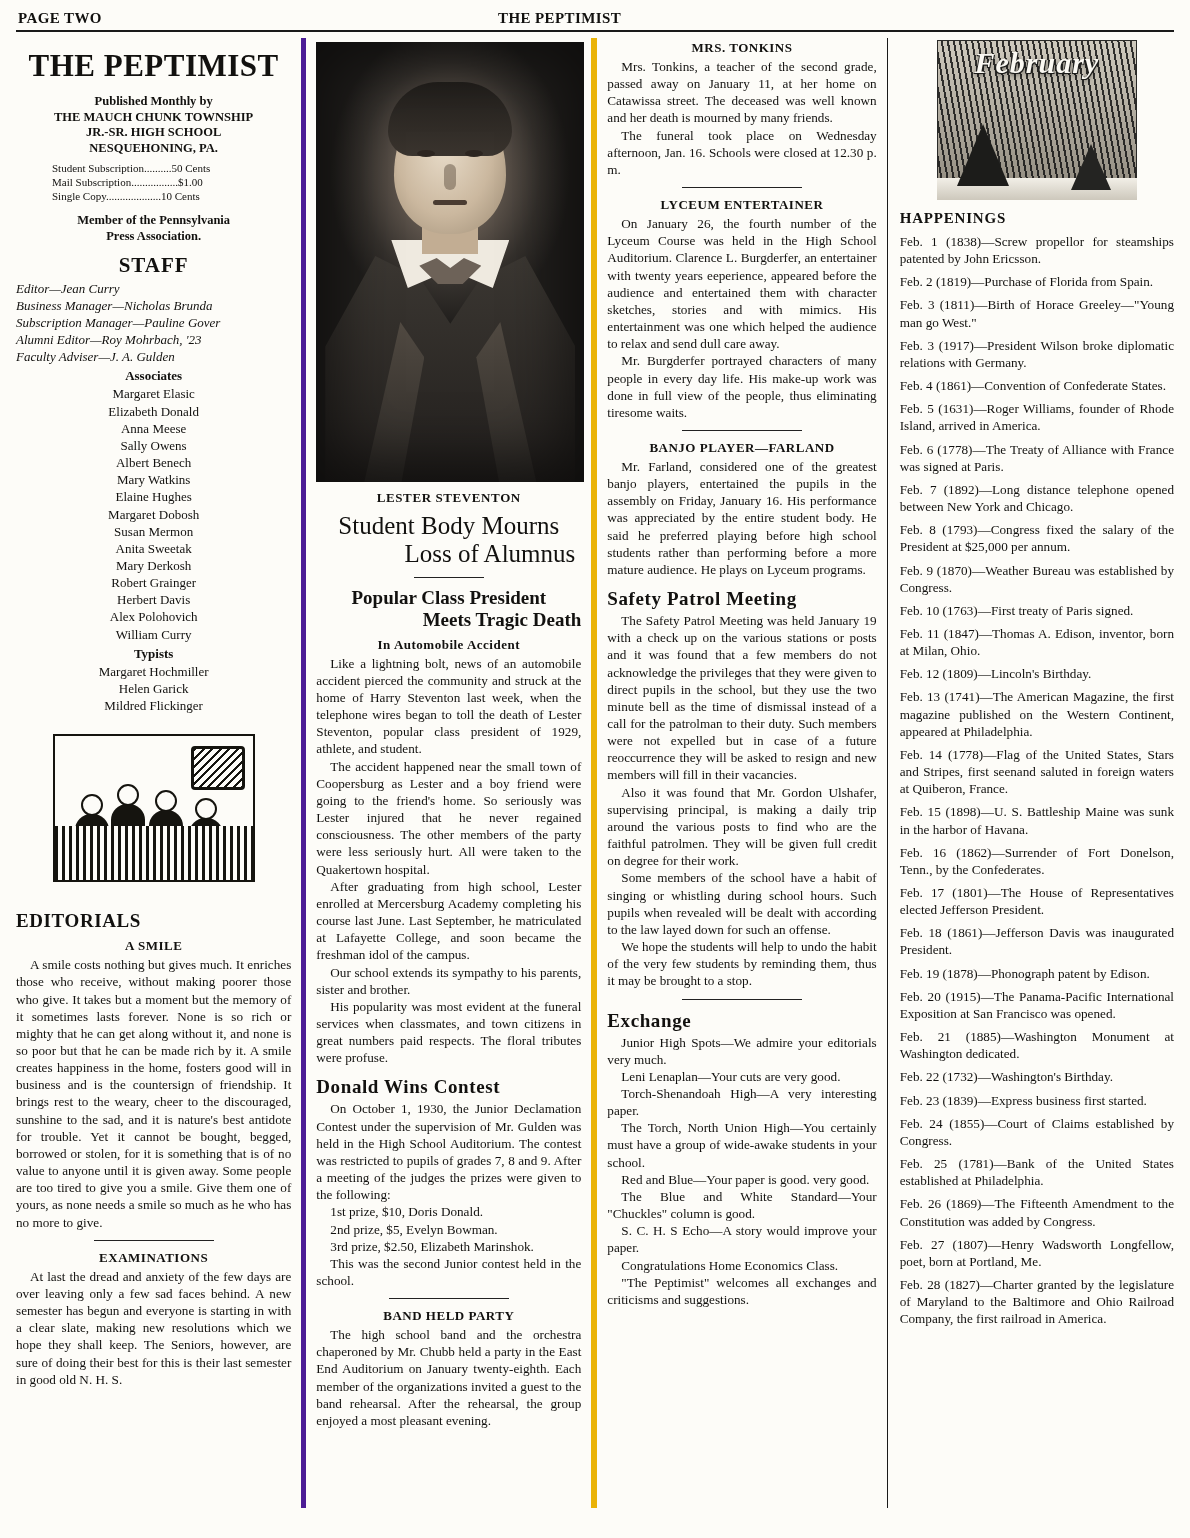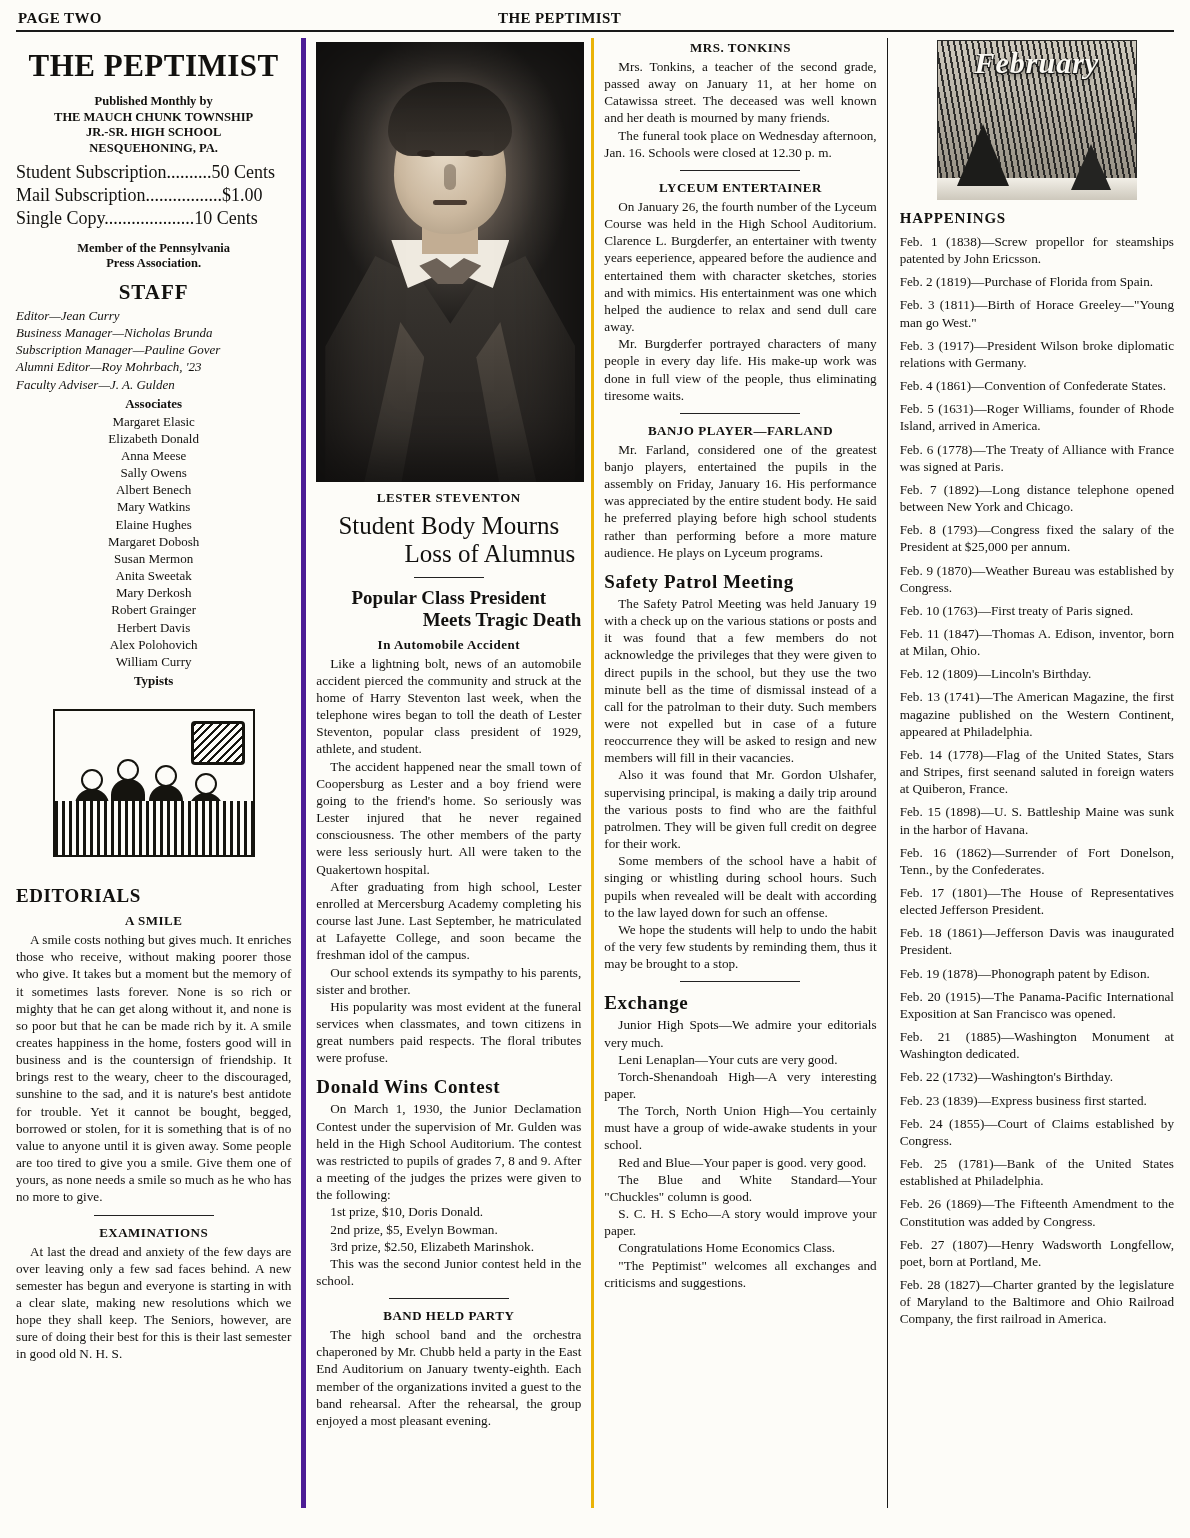--- a/index.html
+++ b/index.html
@@ -24,30 +24,30 @@
     padding:0 2px 3px 2px;
   }
   .topbar .left { width:300px; }
   .topbar .center { flex:1; text-align:left; padding-left:180px;}
   .rule-thick { border-top:2px solid #1a1a1a; margin:0 0 6px 0; }
   
   .cols { display:flex; height:1470px; }
   .col { position:relative; }
   .col1 { width:290px; padding-right:10px; }
   .col2 { width:290px; padding:0 10px; border-left:5px solid #4c1d95; }
-  .col3 { width:300px; padding:0 10px; border-left:3px solid #eab308;font-family:Liberation Serif, serif; }
+  .col3 { width:300px; padding:0 10px; border-left:6px solid #eab308;font-family:Liberation Serif, serif; }
   .col4 { width:292px; padding-left:12px; border-left:1px solid #1a1a1a; }
   
   .flag {
     text-align:center; font-size:31px; font-weight:bold;
     letter-spacing:.5px; margin:10px 0 10px 0;
     font-family:"Liberation Serif", serif;
   }
   .pubhead { text-align:center; font-size:12.5px; font-weight:bold; line-height:1.25; }
-  .subs { font-size:18px; line-height:1.3; margin-top:4px; }
+  .subs { font-size:11px; line-height:1.3; margin-top:4px;margin-left:36px; }
   .subs div { white-space:nowrap; }
   .member { text-align:center; font-weight:bold; font-size:12.5px; line-height:1.25; margin-top:10px; }
   .staffhead { text-align:center; font-size:21px; font-weight:bold; letter-spacing:1px; margin:8px 0 2px; }
   .stafflist { font-size:13px; line-height:1.32;font-style:italic; }
   .center-b { text-align:center; font-weight:bold; font-size:13px; margin:3px 0 1px; }
   .assoc-names { text-align:center; font-size:13px; line-height:1.32; }
   .hr-short { width:70px; border-top:1px solid #222; margin:9px auto; }
   .hr-mid { width:120px; border-top:1px solid #222; margin:9px auto; }
   h2.sec {
     text-align:left; font-size:19px; font-weight:bold; letter-spacing:.6px;
@@ -232,20 +232,25 @@
         <div>Susan Mermon</div>
         <div>Anita Sweetak</div>
         <div>Mary Derkosh</div>
         <div>Robert Grainger</div>
         <div>Herbert Davis</div>
         <div>Alex Polohovich</div>
         <div>William Curry</div>
       </div>
 
       <div class="center-b">Typists</div>
+      <div class="assoc-names">
+        <div>Margaret Hochmiller</div>
+        <div>Helen Garick</div>
+        <div>Mildred Flickinger</div>
+      </div>
 
       <div class="cartoon">
         <div class="frame">
           <div class="tv"></div>
           <div class="head" style="left:26px;  top:58px;"></div>
           <div class="body" style="left:20px;  top:78px;"></div>
           <div class="head" style="left:62px;  top:48px;"></div>
           <div class="body" style="left:56px;  top:68px;"></div>
           <div class="head" style="left:100px; top:54px;"></div>
           <div class="body" style="left:94px;  top:74px;"></div>
@@ -295,21 +300,21 @@
       </div>
       <h3 class="sub">In Automobile Accident</h3>
 
       <p class="body">Like a lightning bolt, news of an automobile accident pierced the community and struck at the home of Harry Steventon last week, when the telephone wires began to toll the death of Lester Steventon, popular class president of 1929, athlete, and student.</p>
       <p class="body">The accident happened near the small town of Coopersburg as Lester and a boy friend were going to the friend's home.  So seriously was Lester injured that he never regained consciousness.  The other members of the party were less seriously hurt. All were taken to the Quakertown hospital.</p>
       <p class="body">After graduating from high school, Lester enrolled at Mercersburg Academy completing his course last June. Last September, he matriculated at Lafayette College, and soon became the freshman idol of the campus.</p>
       <p class="body">Our school extends its sympathy to his parents, sister and brother.</p>
       <p class="body">His popularity was most evident at the funeral services when classmates, and town citizens in great numbers paid respects.  The floral tributes were profuse.</p>
 
       <h2 class="sec">Donald Wins Contest</h2>
-      <p class="body">On March 1, 1930, the Junior Declamation Contest under the supervision of Mr. Gulden was held in the High School Auditorium. The contest was restricted to pupils of grades 7, 8 and 9.  After a meeting of the judges the prizes were given to the following:</p>
+      <p class="body">On October 1, 1930, the Junior Declamation Contest under the supervision of Mr. Gulden was held in the High School Auditorium. The contest was restricted to pupils of grades 7, 8 and 9.  After a meeting of the judges the prizes were given to the following:</p>
       <p class="body" style="text-indent:14px">1st prize, $10, Doris Donald.</p>
       <p class="body" style="text-indent:14px">2nd prize, $5, Evelyn Bowman.</p>
       <p class="body" style="text-indent:14px">3rd prize, $2.50, Elizabeth Marinshok.</p>
       <p class="body">This was the second Junior contest held in the school.</p>
 
       <div class="hr-mid"></div>
       <h3 class="sub">BAND HELD PARTY</h3>
       <p class="body">The high school band and the orchestra chaperoned by Mr. Chubb held a party in the East End Auditorium on January twenty-eighth.  Each member of the organizations invited a guest to the band rehearsal.  After the rehearsal, the group enjoyed a most pleasant evening.</p>
     </div>
 

